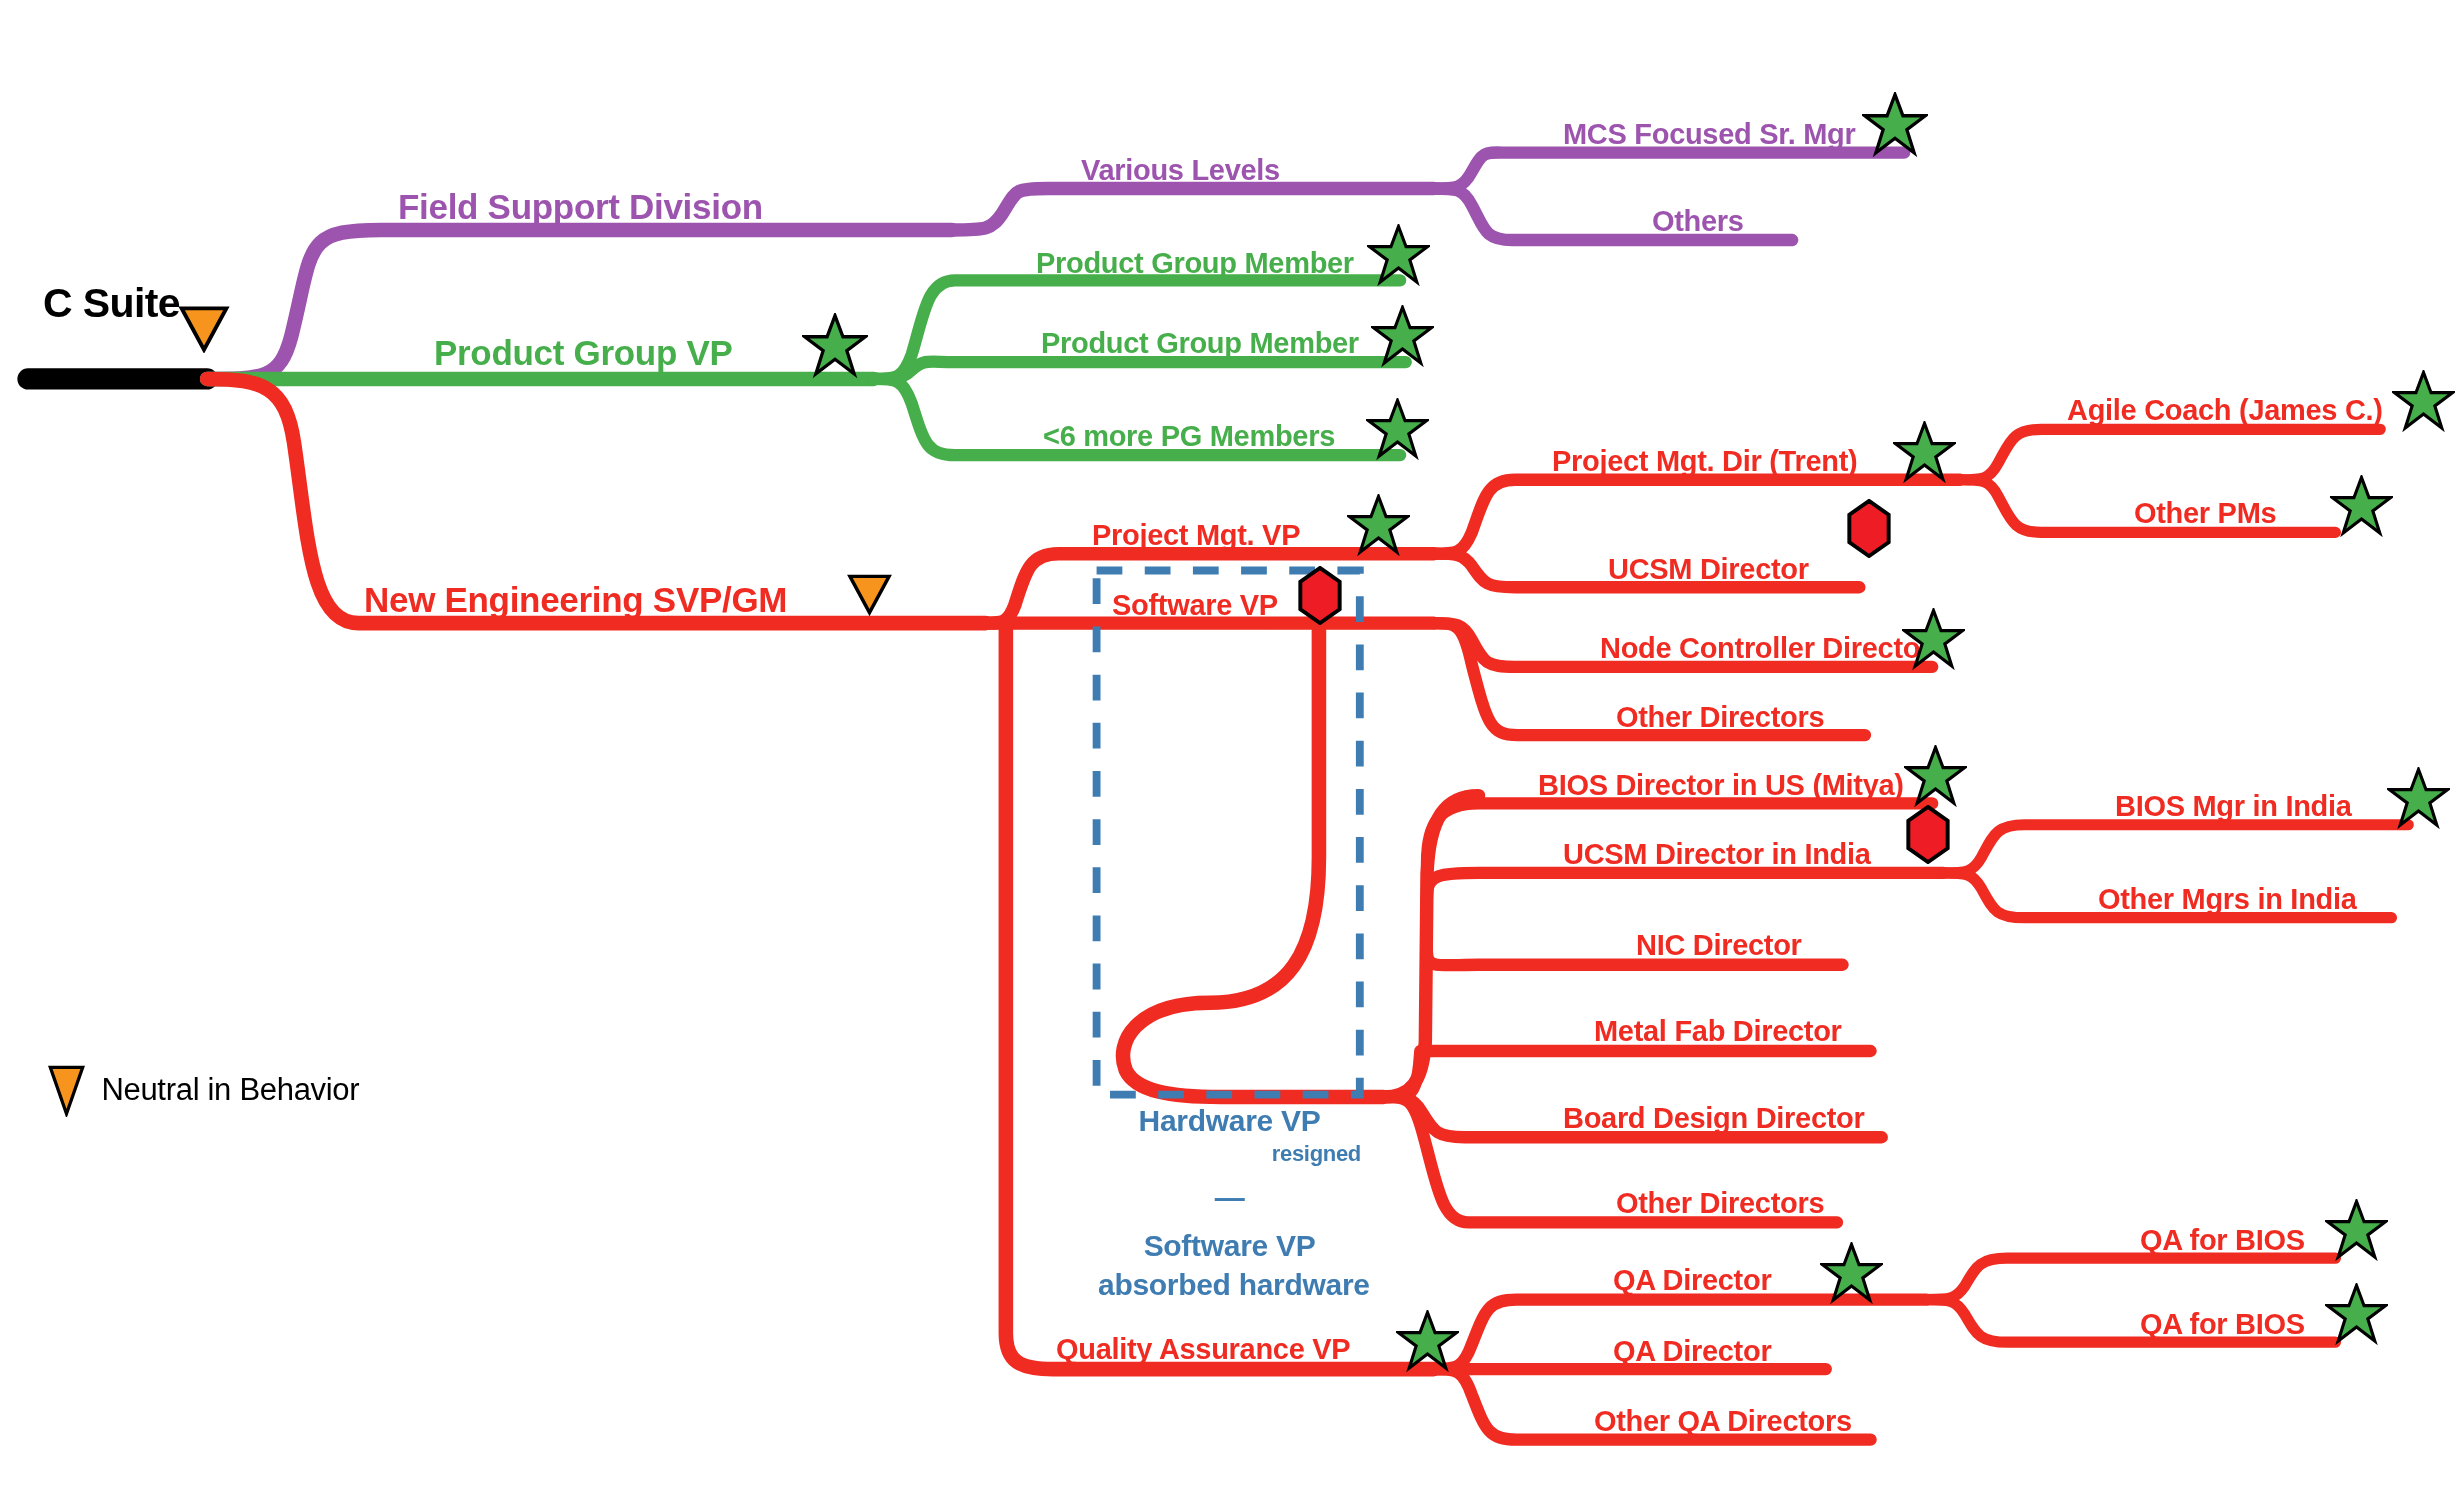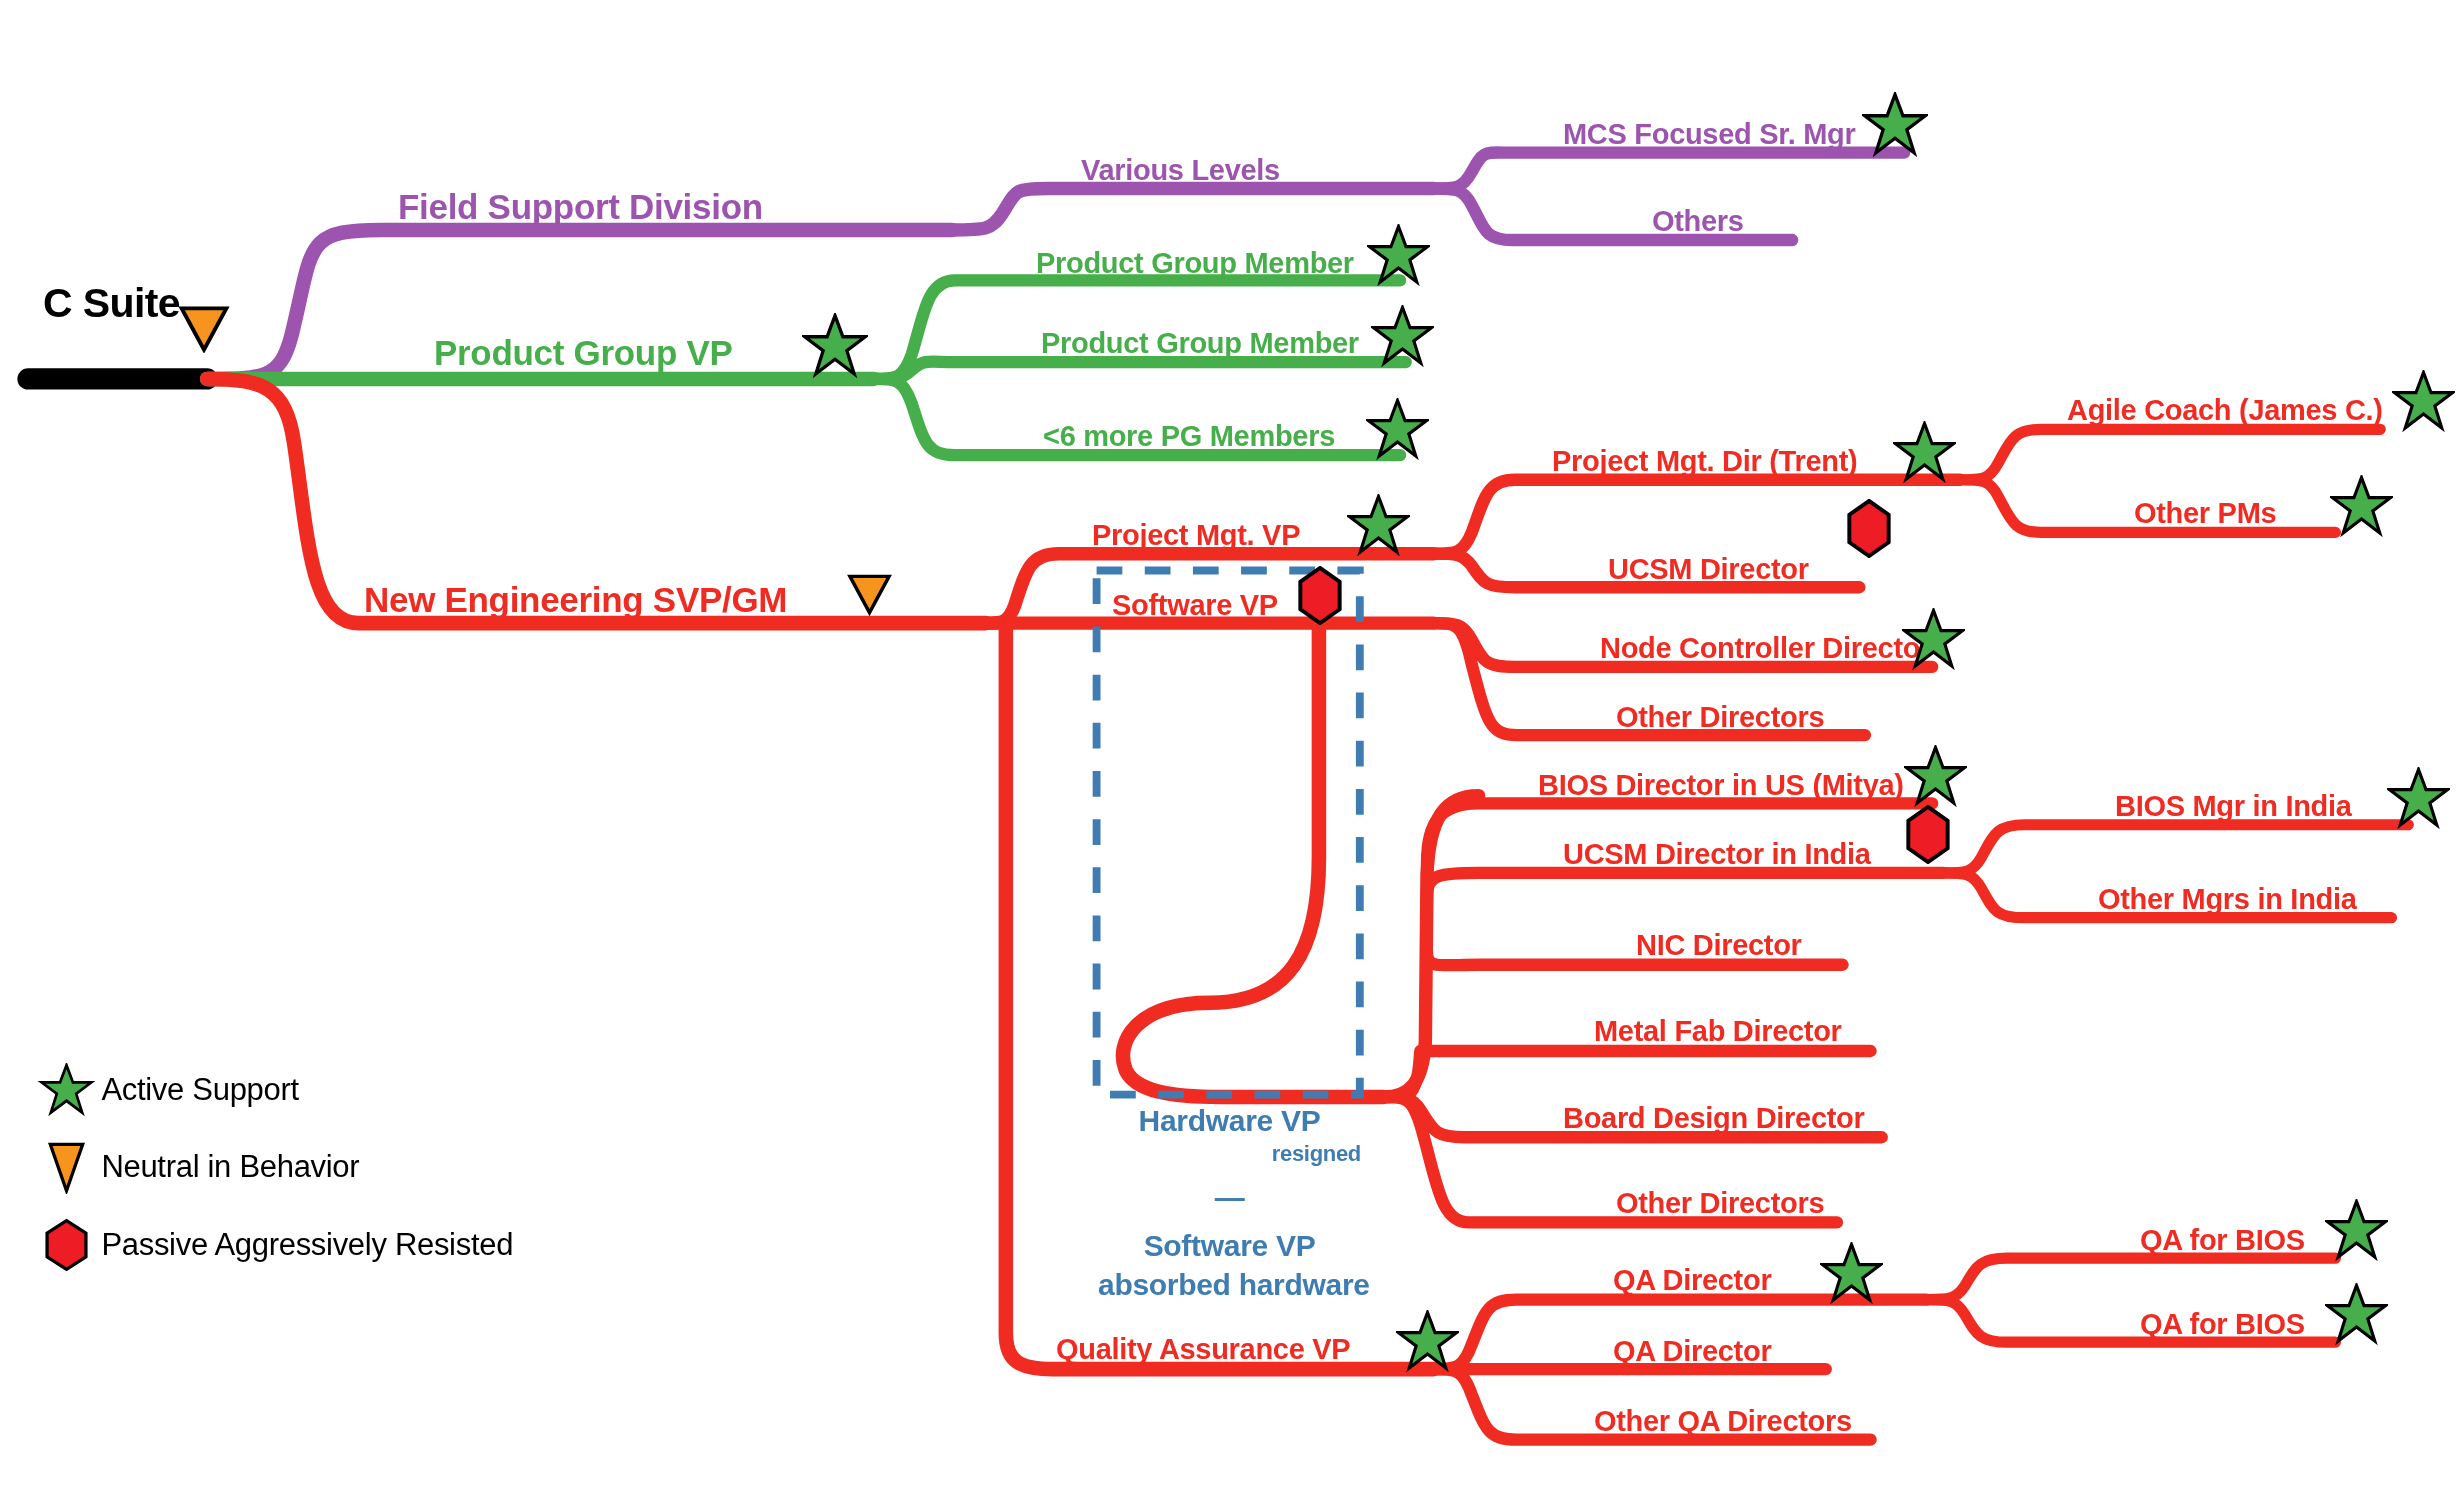--- a/index.html
+++ b/index.html
@@ -259,36 +259,24 @@
   <div style="position:absolute;left:1098px;top:1101px;width:263px;text-align:center;">
     <div class="lbl blue" style="position:static;transform:none;font-size:30px;line-height:1.3;">Hardware VP</div>
     <div class="lbl blue" style="position:static;transform:none;font-size:22px;line-height:1.3;text-align:right;">resigned</div>
     <div class="lbl blue" style="position:static;transform:none;font-size:30px;line-height:1.9;">—</div>
     <div class="lbl blue" style="position:static;transform:none;font-size:30px;line-height:1.3;">Software VP</div>
     <div class="lbl blue" style="position:static;transform:none;font-size:30px;line-height:1.3;">absorbed hardware</div>
   </div>
 
   <div id="legend">
 
-    <div class="legend-row">
-      <svg class="gicon" viewBox="0 0 100 100">
-        <polygon points="50,4 62,36 96,36 68,57 79,92 50,70 21,92 32,57 4,36 38,36" fill="#46AE4A" stroke="#000" stroke-width="5"></polygon>
-      </svg>
-      <span class="ltxt">Active Support</span>
-    </div>
 
     <div class="legend-row">
       <svg class="gicon" viewBox="0 0 100 100">
         <polygon points="20,8 80,8 50,94" fill="#F7941E" stroke="#000" stroke-width="6"></polygon>
       </svg>
       <span class="ltxt">Neutral in Behavior</span>
     </div>
 
-    <div class="legend-row">
-      <svg class="gicon" viewBox="0 0 100 100">
-        <polygon points="50,5 86,28 86,72 50,95 14,72 14,28" fill="#EE1C25" stroke="#000" stroke-width="6"></polygon>
-      </svg>
-      <span class="ltxt">Passive Aggressively Resisted</span>
-    </div>
   </div>
 
 </div>
 
 
 </body></html>

